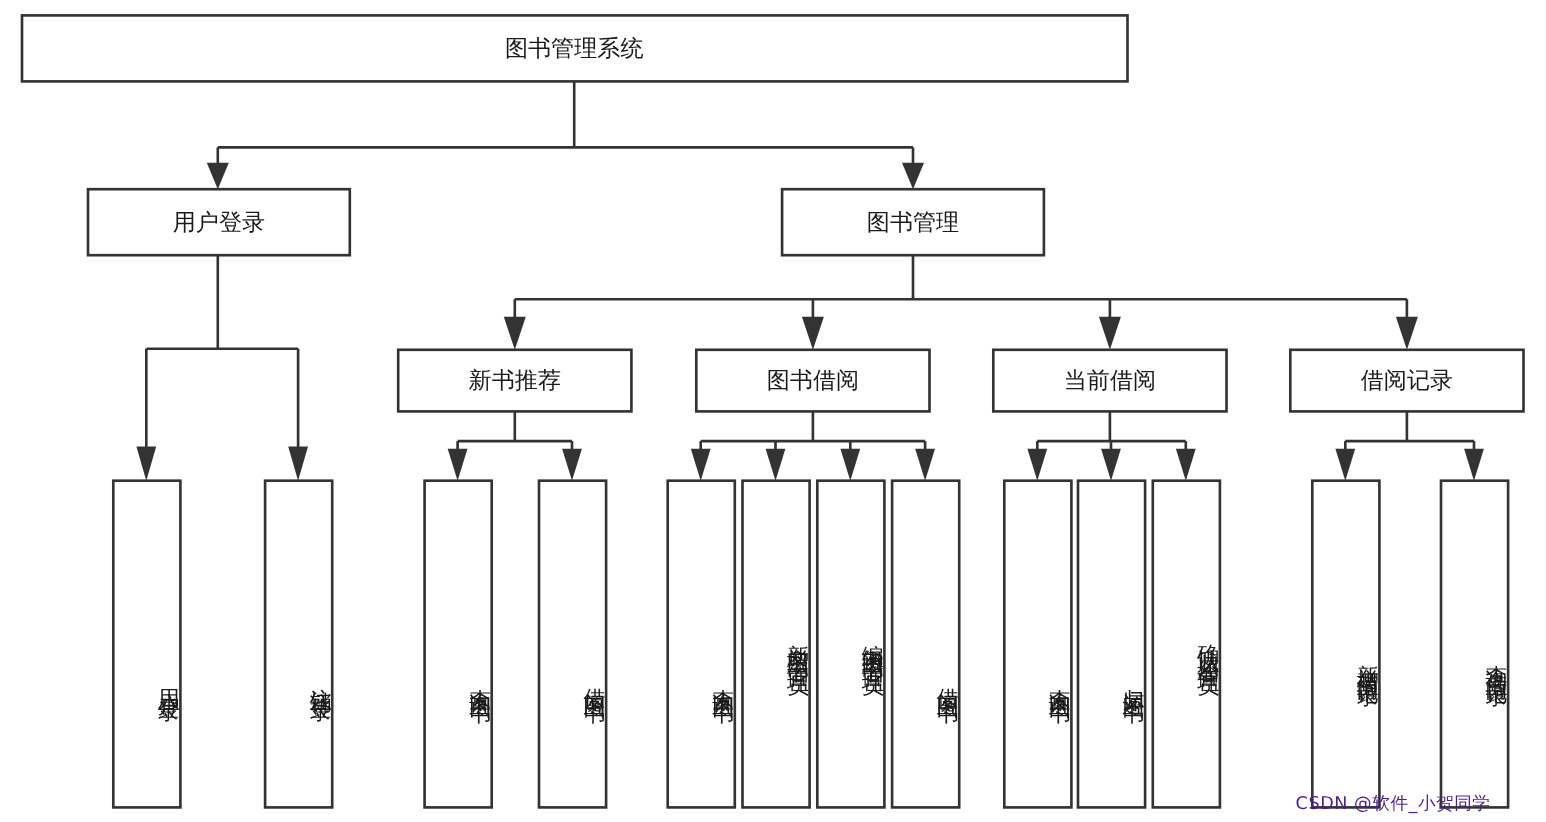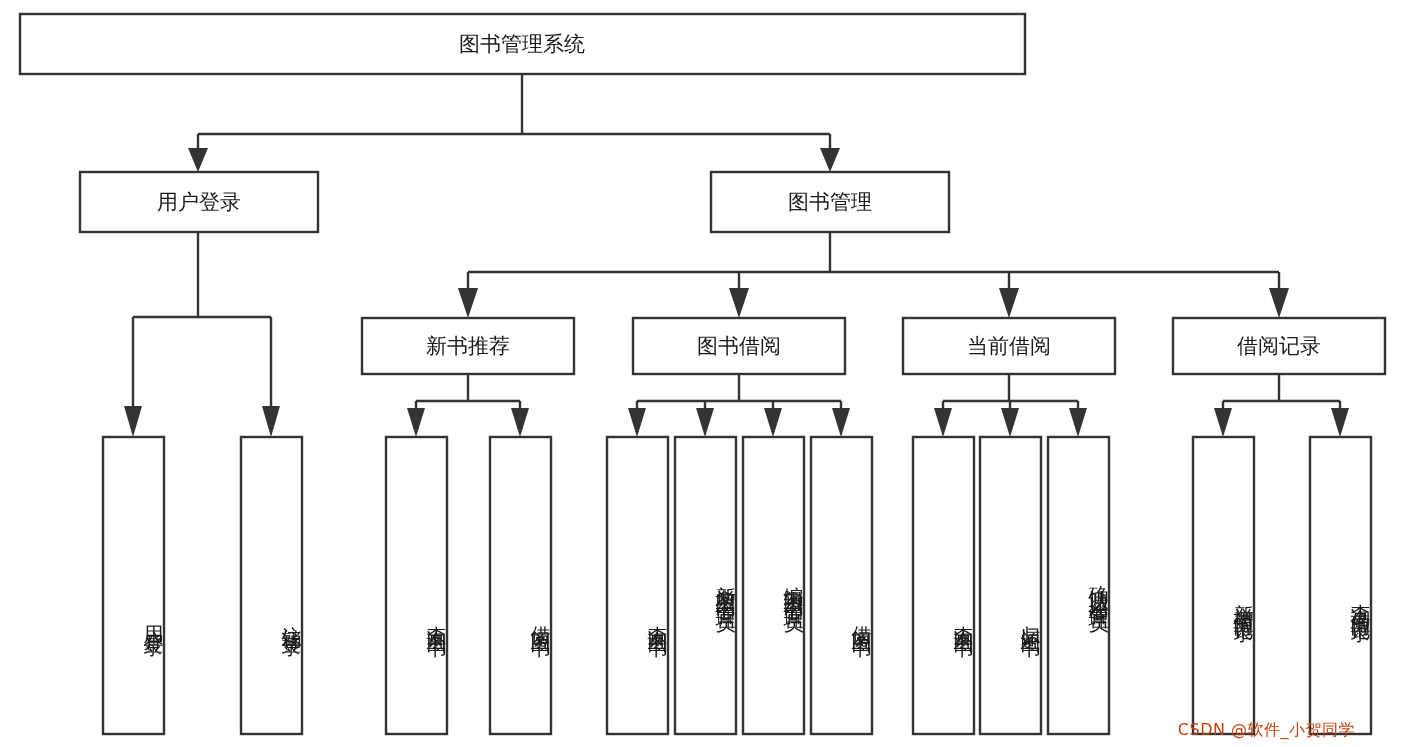--- a/index.html
+++ b/index.html
@@ -63,21 +63,21 @@
     align-items: flex-start;
     justify-content: center;
     pointer-events: none;
   }
   .watermark {
     position: absolute;
     right: 8px;
     bottom: 6px;
     font-family: "DejaVu Sans", "Liberation Sans", sans-serif;
     font-size: 16px;
-    color: #c2410c;
+    color: #4c1d95;
     letter-spacing: 0.5px;
     white-space: nowrap;
   }
 </style>
 </head>
 <body>
 
 <div id="diagram-root">
 
   <svg class="diagram-svg" viewBox="0 0 1405 747">

